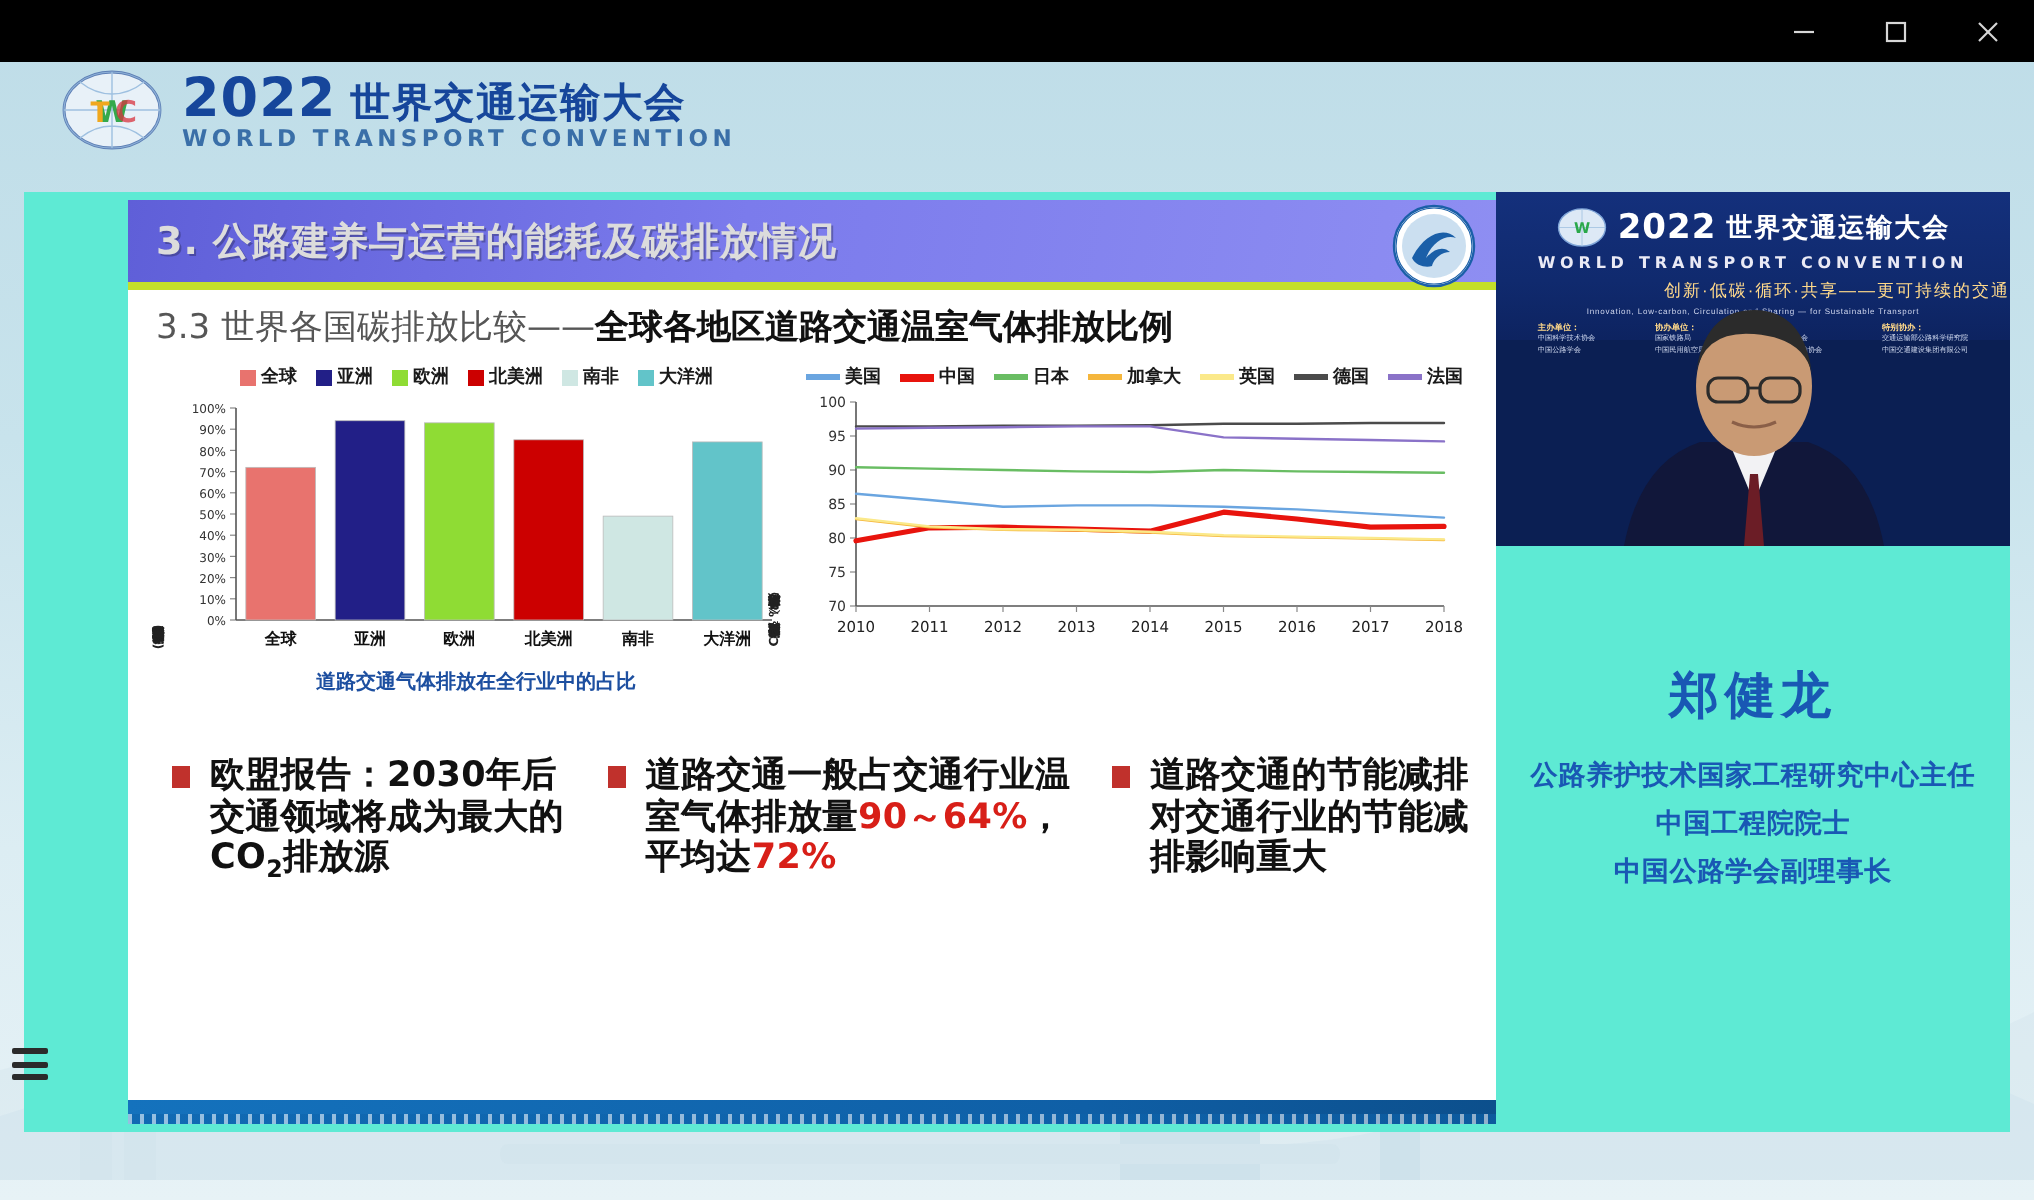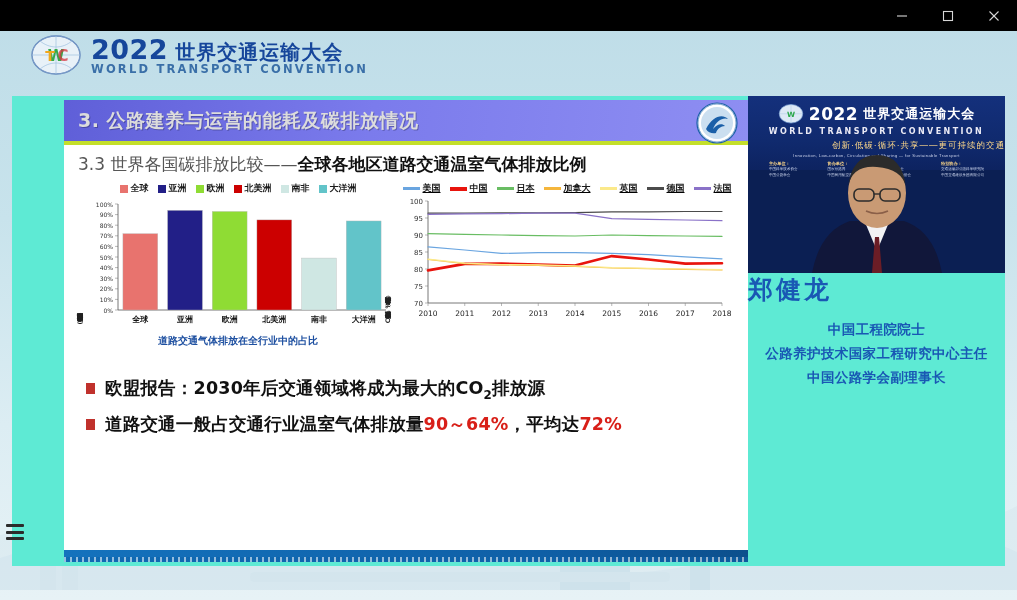--- a/index.html
+++ b/index.html
@@ -85,41 +85,41 @@
     font-family: "DejaVu Sans", sans-serif; font-size: 17px; line-height: 1.2;
   }
   .sub-a { color: #565656; font-weight: 400; }
   .sub-b { color: #111; font-weight: 700; }
 
   
   .charts { position: relative; margin: 8px 12px 0 0; height: 182px; }
 
   .chart-box { position: absolute; top: 0; }
   .chart-box.left { left: 14px; width: 320px; height: 182px; }
-  .chart-box.right { left: 336px; width: 334px; height: 182px; text-decoration: underline; }
+  .chart-box.right { left: 336px; width: 334px; height: 182px; }
 
   .legend { display: flex; flex-wrap: wrap; justify-content: center; gap: 4px 9px; }
   .lg-item { display: flex; align-items: center; gap: 3px; }
   .lg-sw { width: 8px; height: 8px; flex: none; }
   .lg-line { width: 17px; height: 3px; flex: none; }
   .lg-tx { font-family: "DejaVu Sans", sans-serif; font-size: 9px; font-weight: 700; color: #1a1a1a; white-space: nowrap; }
 
   .plot { position: relative; }
   .axlabel-v {
     position: absolute; writing-mode: vertical-rl; transform: rotate(180deg);
     font-family: "DejaVu Sans", sans-serif; font-size: 6.2px; font-weight: 700; color: #222;
     letter-spacing: .2px; white-space: nowrap;
   }
   .caption {
     text-align: center; font-family: "DejaVu Sans", sans-serif;
     font-size: 10px; font-weight: 700; color: #1d4fa0; margin-top: 1px;
   }
 
   
-  .bullets { margin: 14px 0 0 22px; display: flex; flex-direction: column; gap: 11px; }
+  .bullets { margin: 14px 0 0 22px; display: flex; flex-direction: row; gap: 11px; }
   .bullet { display: flex; align-items: flex-start; gap: 10px; }
   .bullet-sq { width: 9px; height: 11px; background: #c0312c; flex: none; margin-top: 5px; }
   .bullet-tx {
     font-family: "DejaVu Sans", sans-serif; font-size: 17.5px; font-weight: 700;
     color: #111; line-height: 1.15; letter-spacing: .2px;
   }
   .hl { color: #d81f18; }
   sub { font-size: .68em; }
 
   .slide-footer {
@@ -145,21 +145,21 @@
   .vb-en { font-family: "DejaVu Sans", sans-serif; font-size: 8px; font-weight: 600; color: #eaeaf5; letter-spacing: 2.4px; margin-top: 2px; }
   .vb-slogan { font-family: Liberation Sans, sans-serif; font-size: 8.5px; color: #ffd98a; margin-top: 4px; letter-spacing: 1px; text-align: right; }
   .vb-slogan2 { font-size: 4px; color: #cfd6ee; letter-spacing: .4px; margin-top: 1px; }
   .vb-cols { display: flex; justify-content: space-around; padding: 3px 6px 0; }
   .vb-col { font-size: 3.6px; color: #cfd8ee; line-height: 1.5; text-align: left; }
   .vb-col b { color: #ffd98a; font-size: 4.2px; }
   .person { position: absolute; left: 50%; bottom: 0; transform: translateX(-50%); width: 150px; height: 120px; }
 
   .speaker { position: absolute; top: 177px; left: 0; width: 257px; height: 293px; background: transparent; }
   .sp-name {
-    
+    text-align: center; margin-top: 58px;
     font-family: "DejaVu Sans", sans-serif; font-size: 25px; font-weight: 700;
     color: #1958b4; letter-spacing: 3px;
   }
   .sp-titles { margin-top: 15px; text-align: center; display: flex; flex-direction: column; gap: 6px; }
   .sp-t { font-family: "DejaVu Sans", sans-serif; font-size: 13.5px; font-weight: 700; color: #1958b4; letter-spacing: .4px; }
 </style>
 </head>
 <body>
 
 <div id="app">
@@ -397,20 +397,24 @@
 
       <div class="bullets">
         <div class="bullet">
           <span class="bullet-sq"></span>
           <span class="bullet-tx">欧盟报告：2030年后交通领域将成为最大的CO<sub>2</sub>排放源</span>
         </div>
         <div class="bullet">
           <span class="bullet-sq"></span>
           <span class="bullet-tx">道路交通一般占交通行业温室气体排放量<span class="hl">90～64%</span>，平均达<span class="hl">72%</span></span>
         </div>
+        <div class="bullet">
+          <span class="bullet-sq"></span>
+          <span class="bullet-tx">道路交通的节能减排对交通行业的节能减排影响重大</span>
+        </div>
       </div>
 
       <div class="slide-footer"></div>
     </div>
 
     <div class="vidcol">
       <div class="video">
         <div class="vid-banner">
           <div class="vb-row">
             <svg width="26" height="22" viewBox="0 0 52 45">
@@ -440,21 +444,21 @@
           <rect x="52" y="36" width="20" height="12" rx="5" fill="none" stroke="#2b2b2b" stroke-width="1.6"></rect>
           <rect x="78" y="36" width="20" height="12" rx="5" fill="none" stroke="#2b2b2b" stroke-width="1.6"></rect>
           <line x1="72" y1="41" x2="78" y2="41" stroke="#2b2b2b" stroke-width="1.4"></line>
           <path d="M64 58 Q75 63 86 58" fill="none" stroke="#8a5f48" stroke-width="1.6"></path>
         </svg>
       </div>
 
       <div class="speaker">
         <div class="sp-name">郑健龙</div>
         <div class="sp-titles" id="sp-titles">
+            <div class="sp-t">公路养护技术国家工程研究中心主任</div>
             <div class="sp-t">中国工程院院士</div>
-            <div class="sp-t">公路养护技术国家工程研究中心主任</div>
             <div class="sp-t">中国公路学会副理事长</div>
           </div>
       </div>
     </div>
 
   </div>
 </div>
 
 </body></html>

